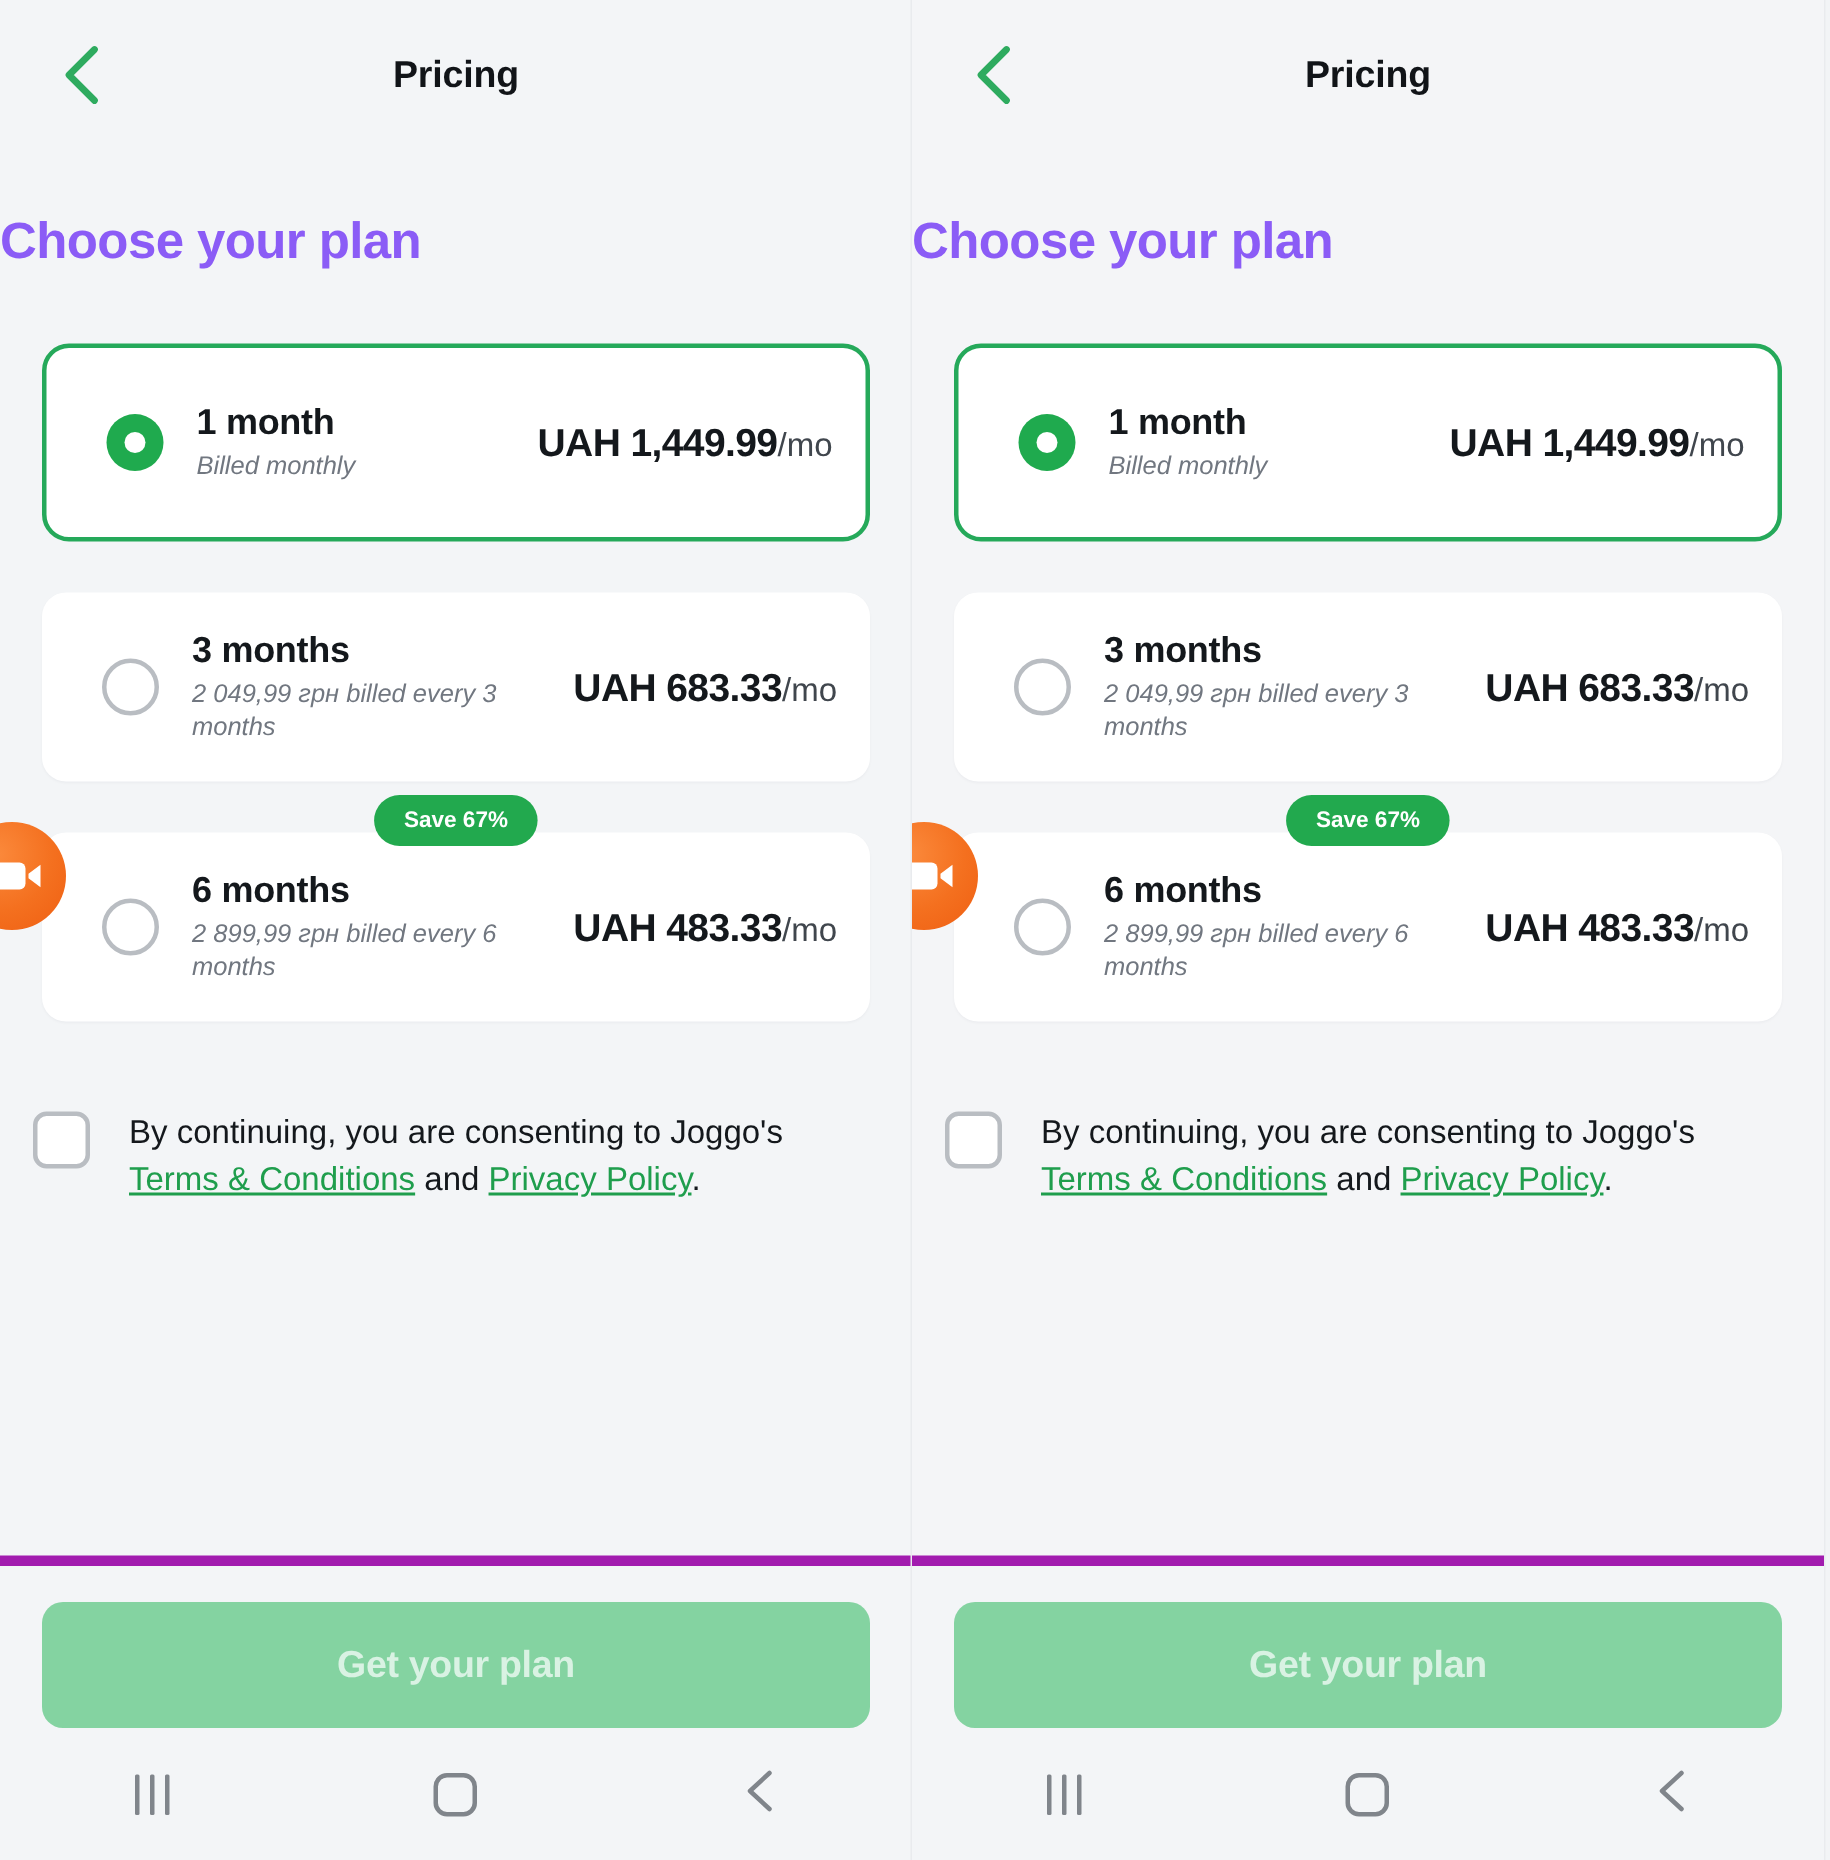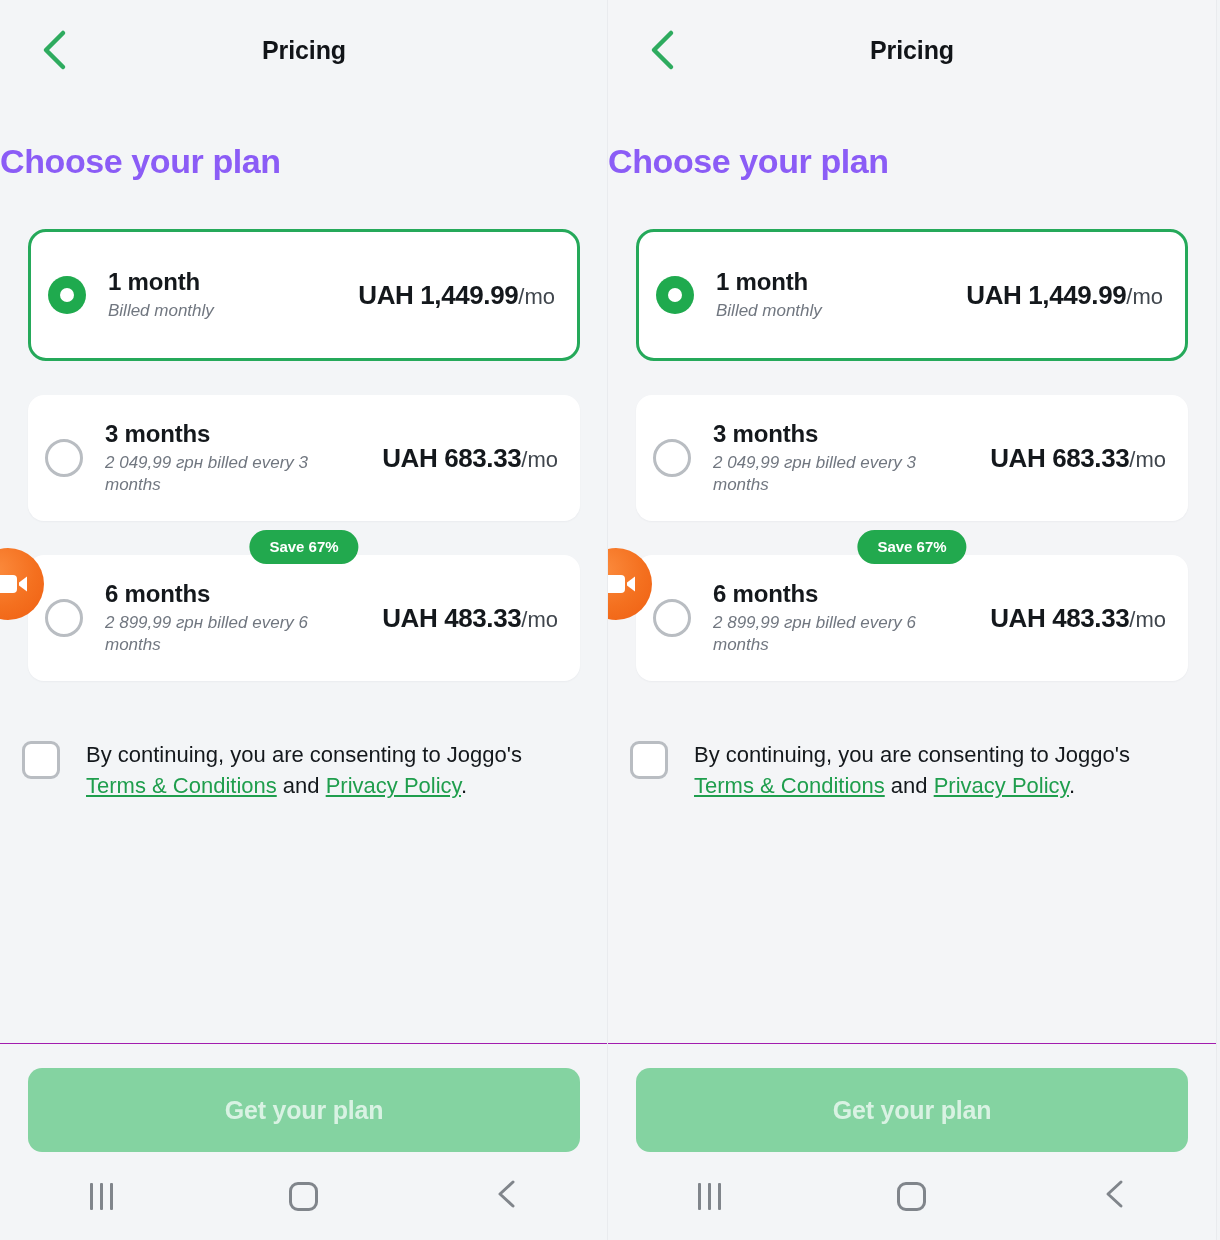--- a/index.html
+++ b/index.html
@@ -88,21 +88,21 @@
     padding: 0 28px;
     position: relative;
   }
   .plan-card {
     position: relative;
     background: #ffffff;
     border-radius: 16px;
     height: 126px;
     display: flex;
     align-items: center;
-    padding: 0 22px 0 17px;
+    padding: 0 22px 0 40px;
     box-sizing: border-box;
     margin-bottom: 34px;
     cursor: pointer;
     margin-top: 16px;
   }
   .plan-card.selected {
     border: 3px solid #25a95a;
     height: 132px;
     border-radius: 18px;
   }
@@ -237,21 +237,21 @@
     text-underline-offset: 2px;
     cursor: pointer;
   }
 
   
   .footer {
     position: absolute;
     left: 0;
     right: 0;
     bottom: 88px;
-    border-top: 1px solid #a21caf;
+    border-top: 7px solid #a21caf;
     padding-top: 24px;
     background: #f3f5f7;
   }
   .cta {
     margin: 0 28px;
     height: 84px;
     border-radius: 14px;
     background: #84d3a1;
     color: #d9f2e3;
     font-size: 25px;

